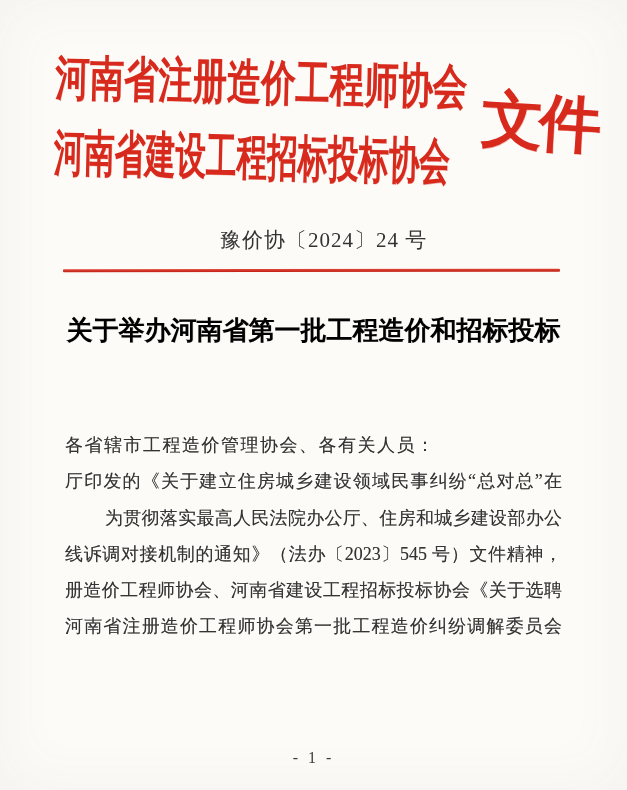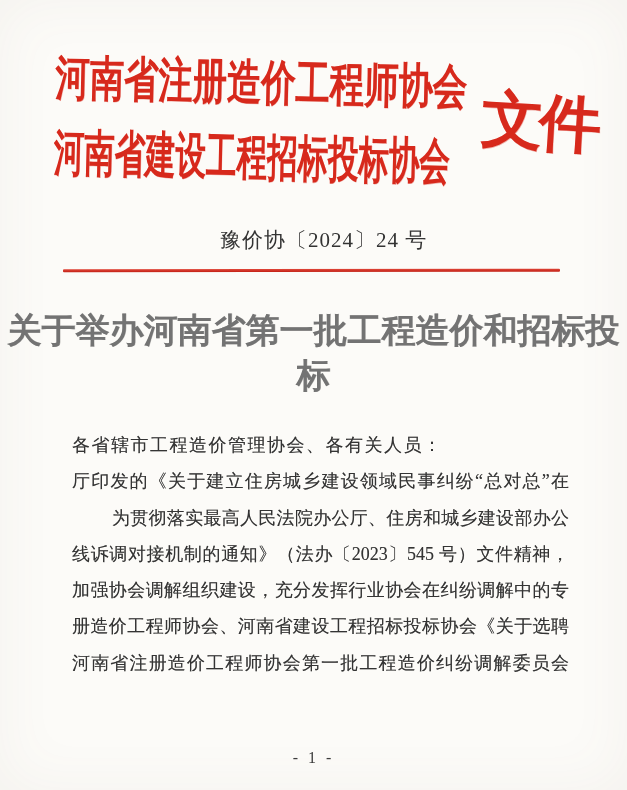--- a/index.html
+++ b/index.html
@@ -72,31 +72,31 @@
     transform: rotate(-0.08deg);
   }
 
   
   .title-block {
     position: absolute;
     left: 0;
     top: 308px;
     width: 100%;
     text-align: center;
-    color: #737373;
+    color: #000000;
     font-weight: bold;
-    font-size: 34px;
+    font-size: 26px;
     line-height: 45px;
     text-shadow: 0.4px 0.4px 0 rgba(0,0,0,0.25);
   }
 
   
   .body-block {
     position: absolute;
-    left: 72px;
+    left: 65px;
     top: 427px;
     width: 497px;
     font-size: 18px;
     color: #343434;
     text-shadow: 0 0 0.5px rgba(40,40,40,0.45);
   }
   .body-line {
     height: 36.3px;
     line-height: 36.3px;
     overflow: hidden;
@@ -140,20 +140,19 @@
 
   <div class="title-block">
     <div>关于举办河南省第一批工程造价和招标投标</div>
   </div>
 
   <div class="body-block">
     <div class="body-line salutation">各省辖市工程造价管理协会、各有关人员：</div>
     <div class="body-line pline">厅印发的《关于建立住房城乡建设领域民事纠纷“总对总”在</div>
     <div class="body-line pline ind">为贯彻落实最高人民法院办公厅、住房和城乡建设部办公</div>
     <div class="body-line pline">线诉调对接机制的通知》（法办〔2023〕545 号）文件精神，</div>
-    <div class="body-line pline">加强协会调解组织建设，充分发挥行业协会在纠纷调解中的专</div>
     <div class="body-line pline">册造价工程师协会、河南省建设工程招标投标协会《关于选聘</div>
     <div class="body-line pline">河南省注册造价工程师协会第一批工程造价纠纷调解委员会</div>
   </div>
 
   <div class="page-number">- 1 -</div>
 
 </div>
 
 </body></html>

